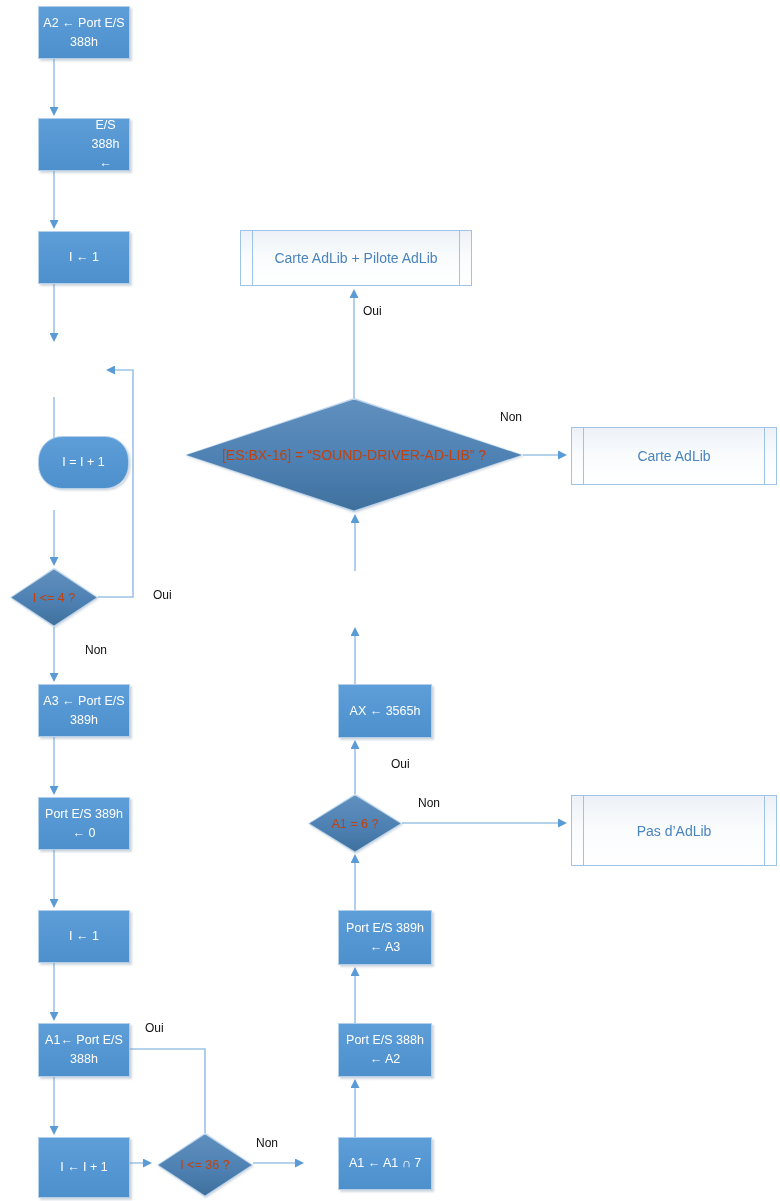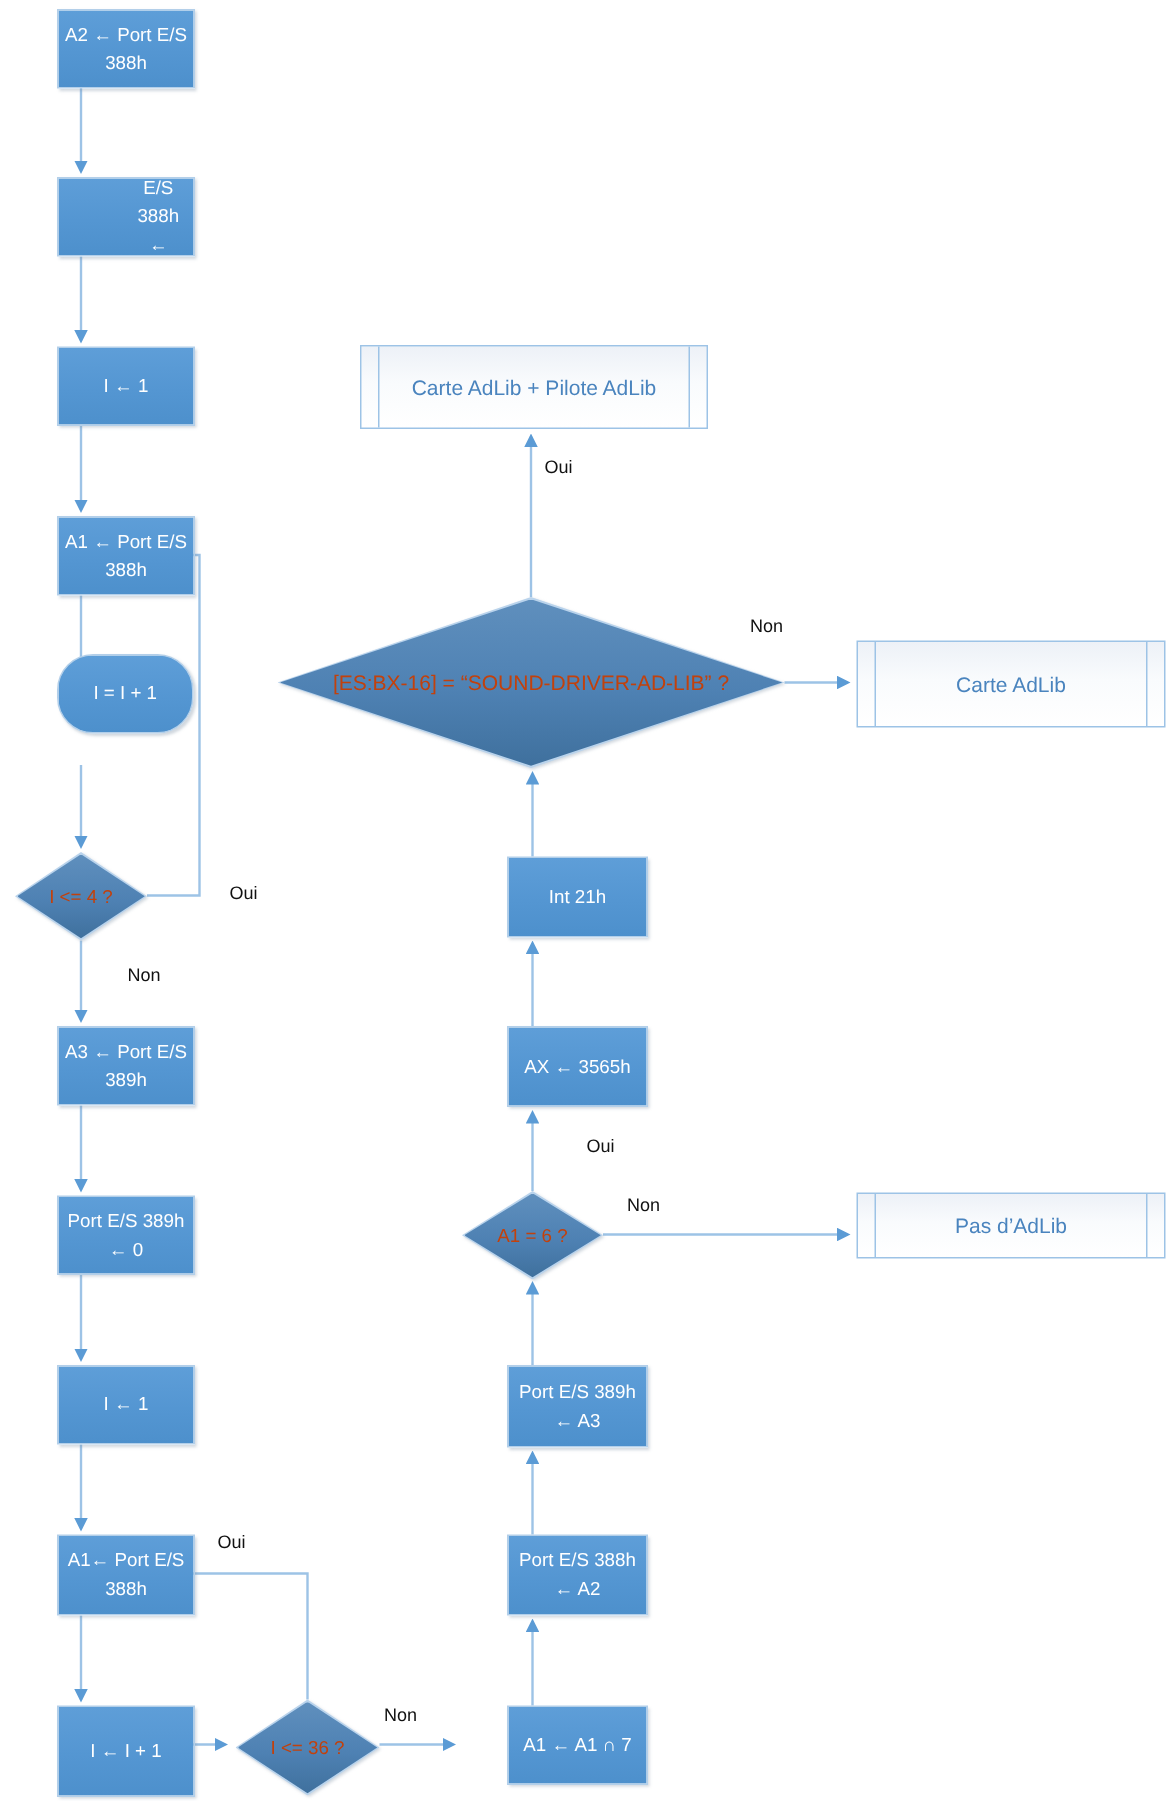--- a/index.html
+++ b/index.html
@@ -77,21 +77,20 @@
       <polyline points="355,684 355,629" marker-end="url(#arr)"></polyline>
       <polyline points="355,571 355,516" marker-end="url(#arr)"></polyline>
       <polyline points="354,398 354,291" marker-end="url(#arr)"></polyline>
       <polyline points="523,455 565,455" marker-end="url(#arr)"></polyline>
     </g>
   </svg>
 
   <div class="node process" style="left:8px;top:6px;width:92px;height:53px;">A2 ← Port E/S 388h</div>
   <div class="node process" style="left:8px;top:118px;width:92px;height:53px;padding-left:47px;">Port E/S 388h ← BDh</div>
   <div class="node process" style="left:8px;top:231px;width:92px;height:53px;">I ← 1</div>
-  <div class="node process" style="left:8px;top:344px;width:92px;height:53px;">A1 ← Port E/S 388h</div>
   <div class="node process" style="left:8px;top:436px;width:91px;height:53px;border-radius:24px;">I = I + 1</div>
 
   <div class="node diamond" style="left:10px;top:568px;width:88px;height:59px;">
     <div class="d-outer"></div>
     <div class="d-fill"></div>
     <div class="d-label">I &lt;= 4 ?</div>
   </div>
 
   <div class="node process" style="left:8px;top:684px;width:92px;height:53px;">A3 ← Port E/S 389h</div>
   <div class="node process" style="left:8px;top:797px;width:92px;height:53px;">Port E/S 389h ← 0</div>
@@ -109,39 +108,38 @@
   <div class="node process" style="left:308px;top:1023px;width:94px;height:54px;">Port E/S 388h ← A2</div>
   <div class="node process" style="left:308px;top:910px;width:94px;height:55px;">Port E/S 389h ← A3</div>
 
   <div class="node diamond" style="left:308px;top:794px;width:94px;height:59px;">
     <div class="d-outer"></div>
     <div class="d-fill"></div>
     <div class="d-label">A1 = 6 ?</div>
   </div>
 
   <div class="node process" style="left:308px;top:684px;width:94px;height:54px;">AX ← 3565h</div>
-  <div class="node process" style="left:308px;top:571px;width:94px;height:54px;">Int 21h</div>
 
   <div class="node diamond big" style="left:185px;top:398px;width:338px;height:114px;">
     <div class="d-outer"></div>
     <div class="d-fill"></div>
     <div class="d-label">[ES:BX-16] = “SOUND-DRIVER-AD-LIB” ?</div>
   </div>
 
   <div class="node terminator" style="left:240px;top:230px;width:232px;height:56px;">
     <div class="t-bar left"></div>
     <div class="t-bar right"></div>
     <span>Carte AdLib + Pilote AdLib</span>
   </div>
   <div class="node terminator" style="left:571px;top:427px;width:206px;height:58px;">
     <div class="t-bar left"></div>
     <div class="t-bar right"></div>
     <span>Carte AdLib</span>
   </div>
-  <div class="node terminator" style="left:571px;top:795px;width:206px;height:44px;text-align:center;">
+  <div class="node terminator" style="left:571px;top:795px;width:206px;height:71px;text-align:center;">
     <div class="t-bar left"></div>
     <div class="t-bar right"></div>
     <span>Pas d’AdLib</span>
   </div>
 
   <div class="edge-label" style="left:153px;top:588px;">Oui</div>
   <div class="edge-label" style="left:85px;top:643px;">Non</div>
   <div class="edge-label" style="left:363px;top:304px;">Oui</div>
   <div class="edge-label" style="left:500px;top:410px;">Non</div>
   <div class="edge-label" style="left:391px;top:757px;">Oui</div>

